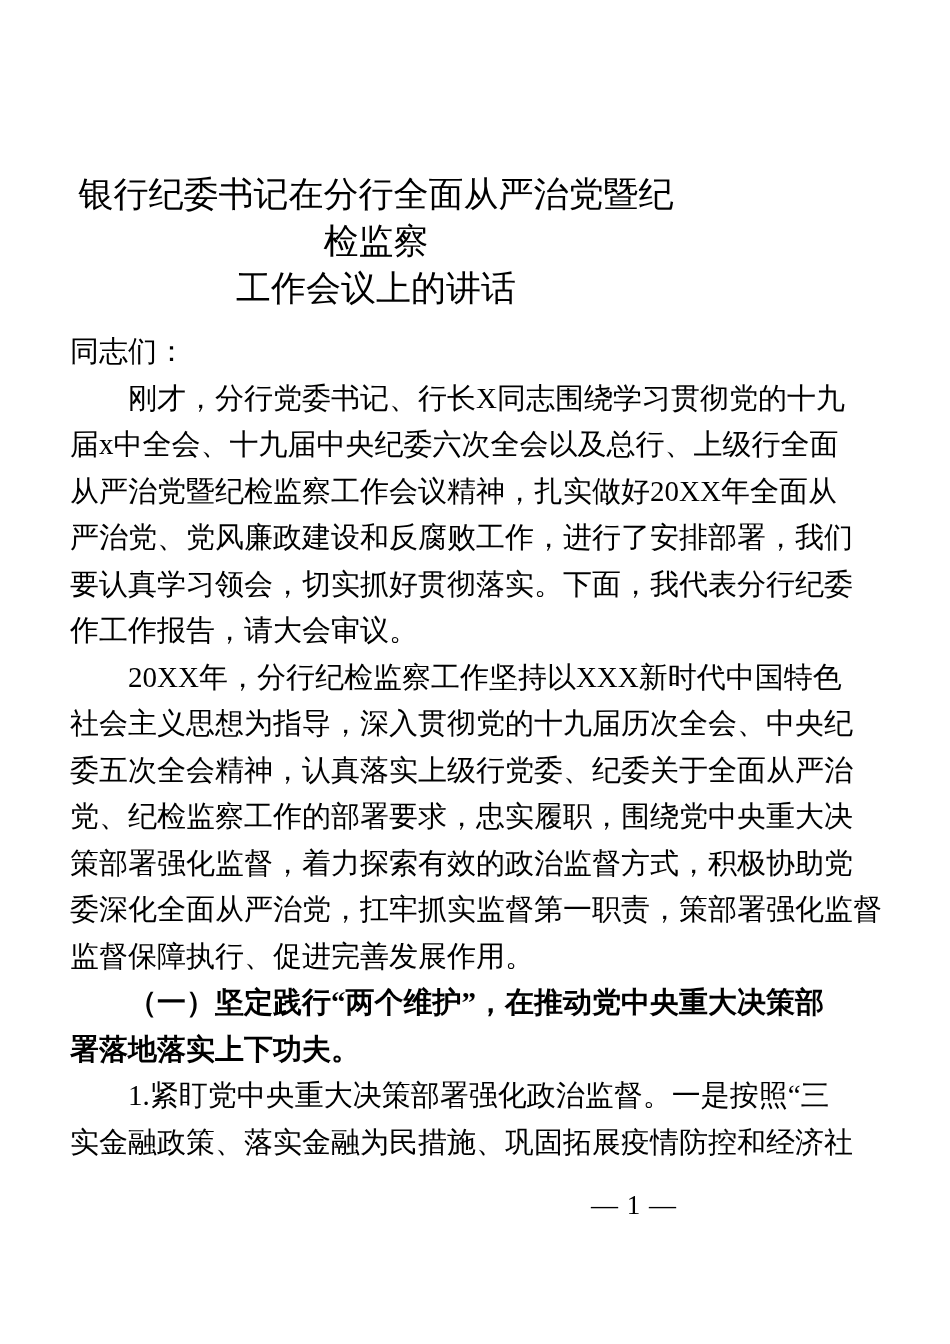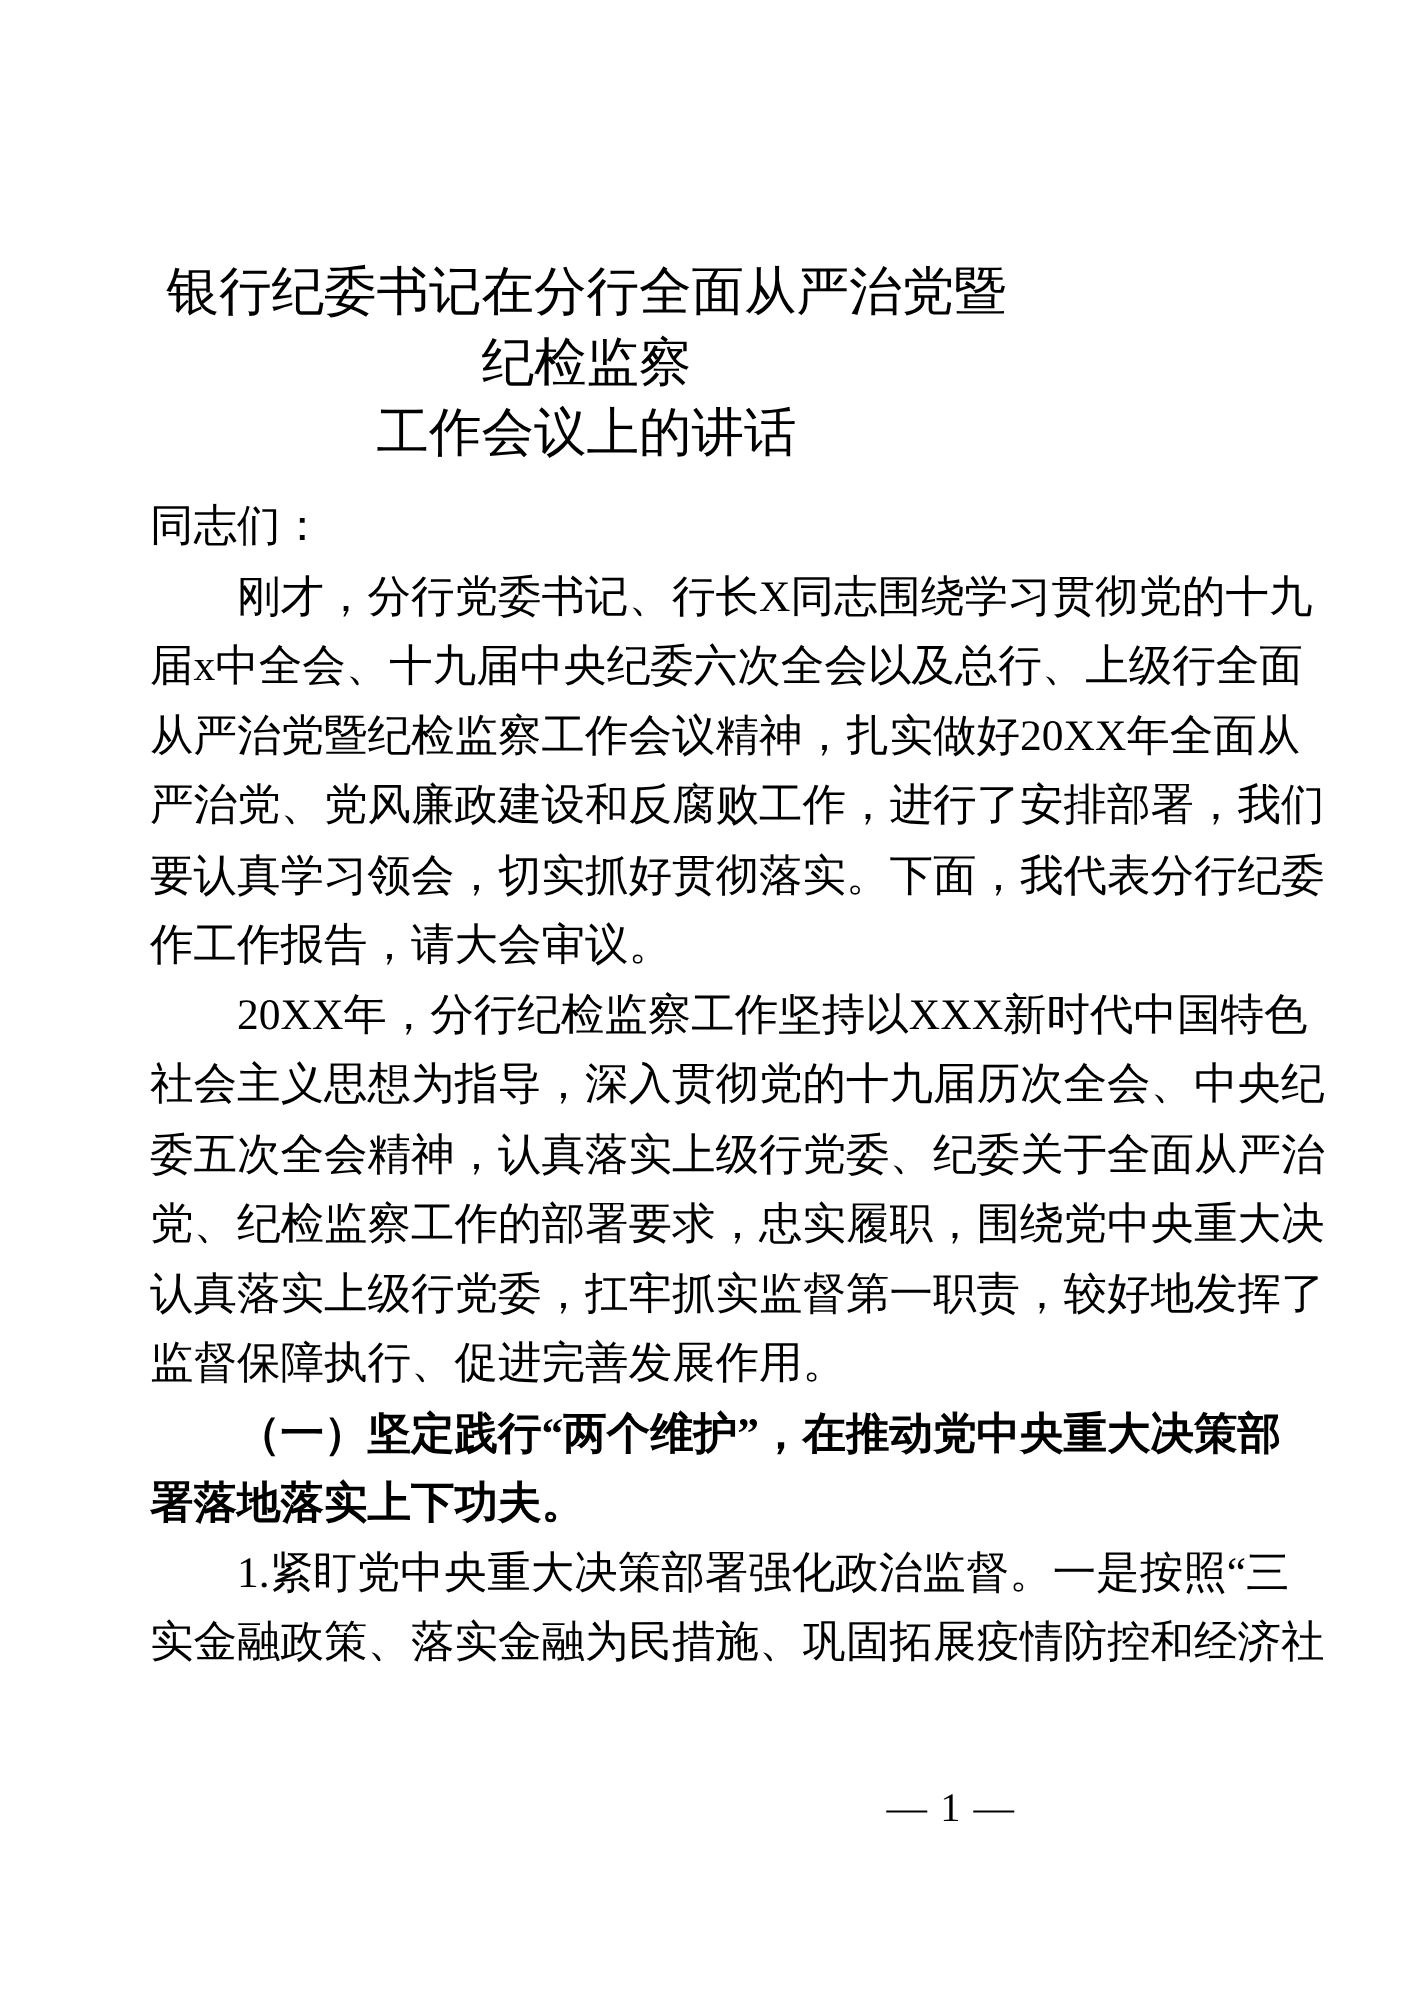--- a/index.html
+++ b/index.html
@@ -12,21 +12,21 @@
     height: 1344px;
     color: #000000;
     font-family: "Liberation Serif", serif;
     overflow: hidden;
   }
   .page {
     position: relative;
     width: 809px;
     height: 1344px;
     box-sizing: border-box;
-    padding: 171px 127px 0 100px;
+    padding: 171px 127px 0 70px;
     background: #ffffff;
   }
   .title {
     text-align: center;
     font-size: 35px;
     line-height: 47px;
     font-weight: 400;
     margin-bottom: 0;
   }
   .body-text { margin-top: 16px; }
@@ -74,21 +74,22 @@
     <div class="line">从严治党暨纪检监察工作会议精神，扎实做好20XX年全面从</div>
     <div class="line">严治党、党风廉政建设和反腐败工作，进行了安排部署，我们</div>
     <div class="line">要认真学习领会，切实抓好贯彻落实。下面，我代表分行纪委</div>
     <div class="line noj">作工作报告，请大会审议。</div>
 
 
     <div class="line ind">20XX年，分行纪检监察工作坚持以XXX新时代中国特色</div>
     <div class="line">社会主义思想为指导，深入贯彻党的十九届历次全会、中央纪</div>
     <div class="line">委五次全会精神，认真落实上级行党委、纪委关于全面从严治</div>
     <div class="line">党、纪检监察工作的部署要求，忠实履职，围绕党中央重大决</div>
-    <div class="line">认真落实上级行党委，扛牢抓实监督第一职责，较好地发挥了</div>
+    <div class="line">策部署强化监督，着力探索有效的政治监督方式，积极协助党</div>
+    <div class="line">委深化全面从严治党，扛牢抓实监督第一职责，策部署强化监督</div>
     <div class="line noj">监督保障执行、促进完善发展作用。</div>
 
     <div class="line ind kai">（一）坚定践行“两个维护”，在推动党中央重大决策部</div>
     <div class="line noj kai">署落地落实上下功夫。</div>
 
     <div class="line ind">1.紧盯党中央重大决策部署强化政治监督。一是按照“三</div>
     <div class="line">实金融政策、落实金融为民措施、巩固拓展疫情防控和经济社</div>
 
   </div>
 

